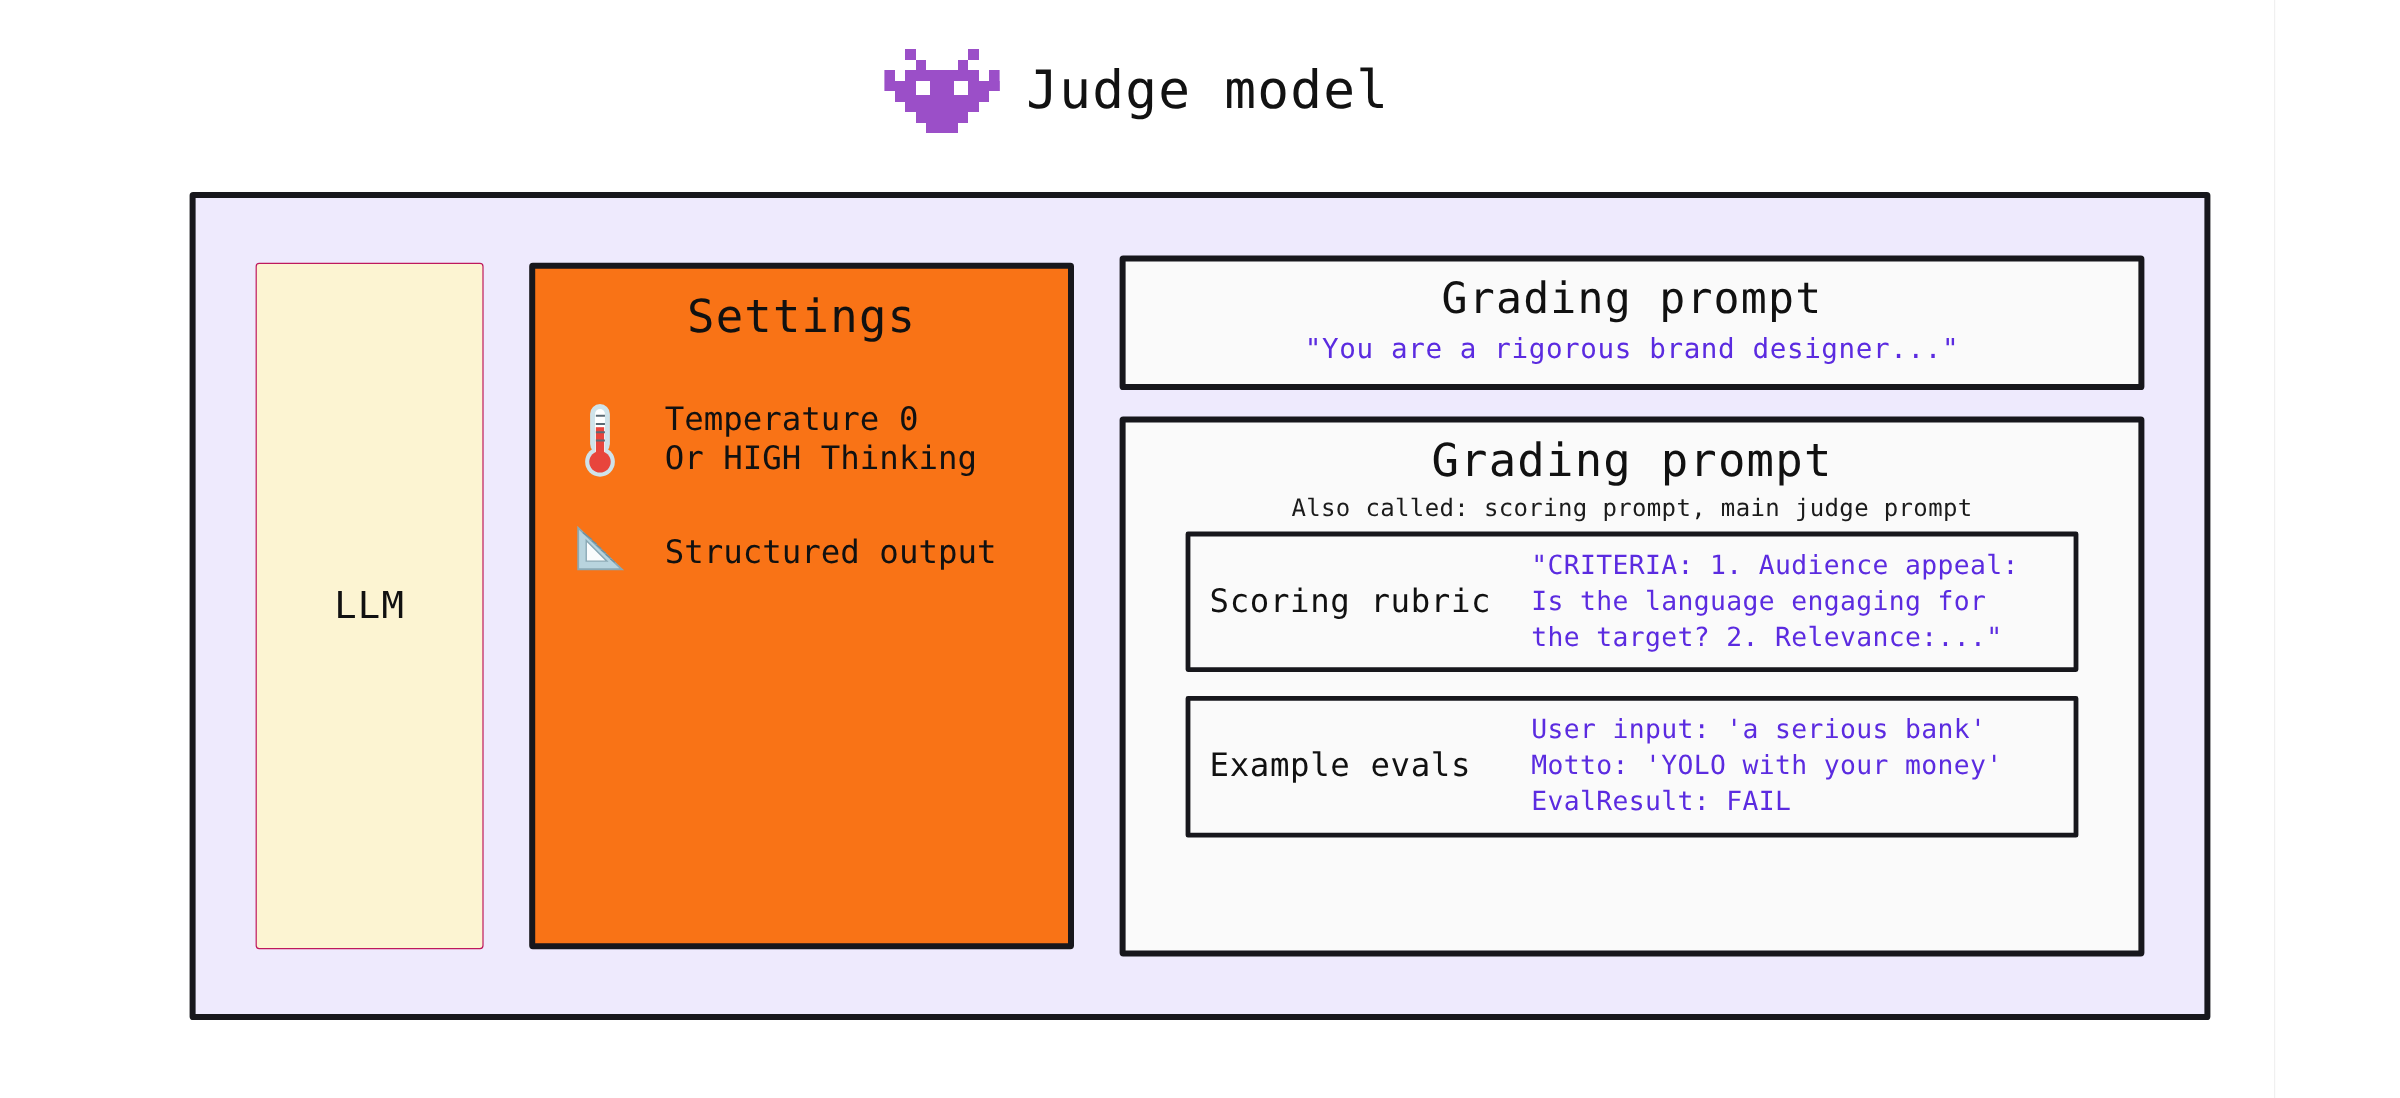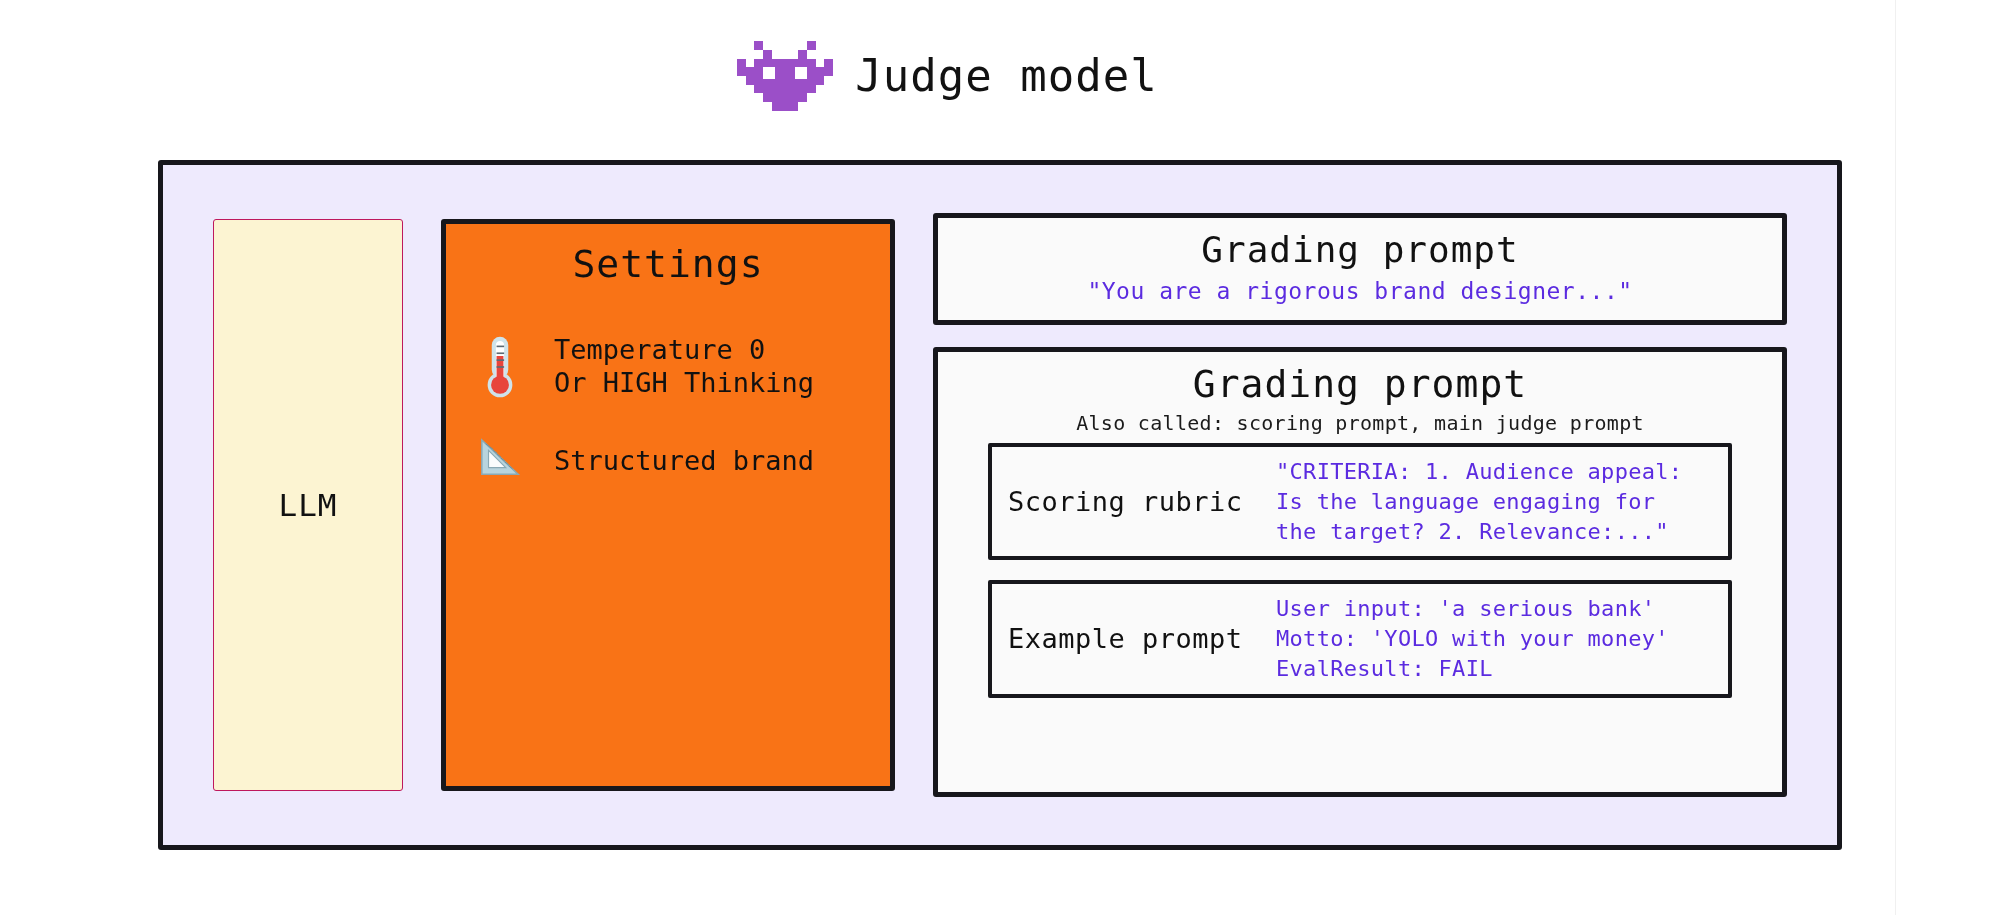--- a/index.html
+++ b/index.html
@@ -292,21 +292,21 @@
             <g stroke="#6d8f9c" stroke-width="1">
               <line x1="8" y1="6" x2="12" y2="9"></line>
               <line x1="12" y1="9" x2="16" y2="12"></line>
               <line x1="16" y1="13" x2="20" y2="16"></line>
               <line x1="20" y1="17" x2="24" y2="20"></line>
               <line x1="24" y1="21" x2="28" y2="24"></line>
               <line x1="28" y1="25" x2="32" y2="28"></line>
               <line x1="32" y1="29" x2="36" y2="32"></line>
             </g>
           </svg>
-          <div class="setting-text">Structured brand</div>
+          <div class="setting-text">Structured output</div>
         </div>
       </div>
 
       <div class="right-col">
 
         <div class="sys-box">
           <div class="sys-title">Grading prompt</div>
           <div class="sys-quote">"You are a rigorous brand designer..."</div>
         </div>
 
@@ -315,21 +315,21 @@
           <div class="grading-sub">Also called: scoring prompt, main judge prompt</div>
 
           <div class="kv-box">
             <div class="kv-key">Scoring rubric</div>
             <div class="kv-val">"CRITERIA: 1. Audience appeal:
 Is the language engaging for
 the target? 2. Relevance:..."</div>
           </div>
 
           <div class="kv-box">
-            <div class="kv-key">Example prompt</div>
+            <div class="kv-key">Example evals</div>
             <div class="kv-val">User input: 'a serious bank'
 Motto: 'YOLO with your money'
 EvalResult: FAIL</div>
           </div>
         </div>
 
       </div>
     </div>
   </div>
 </div>

